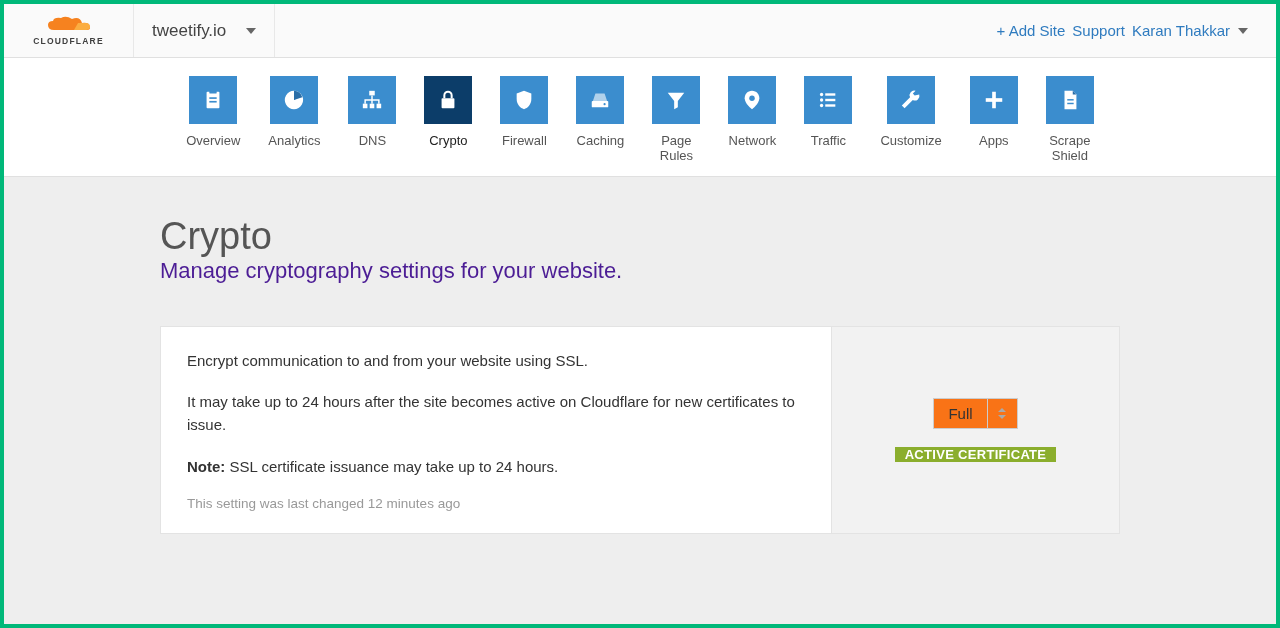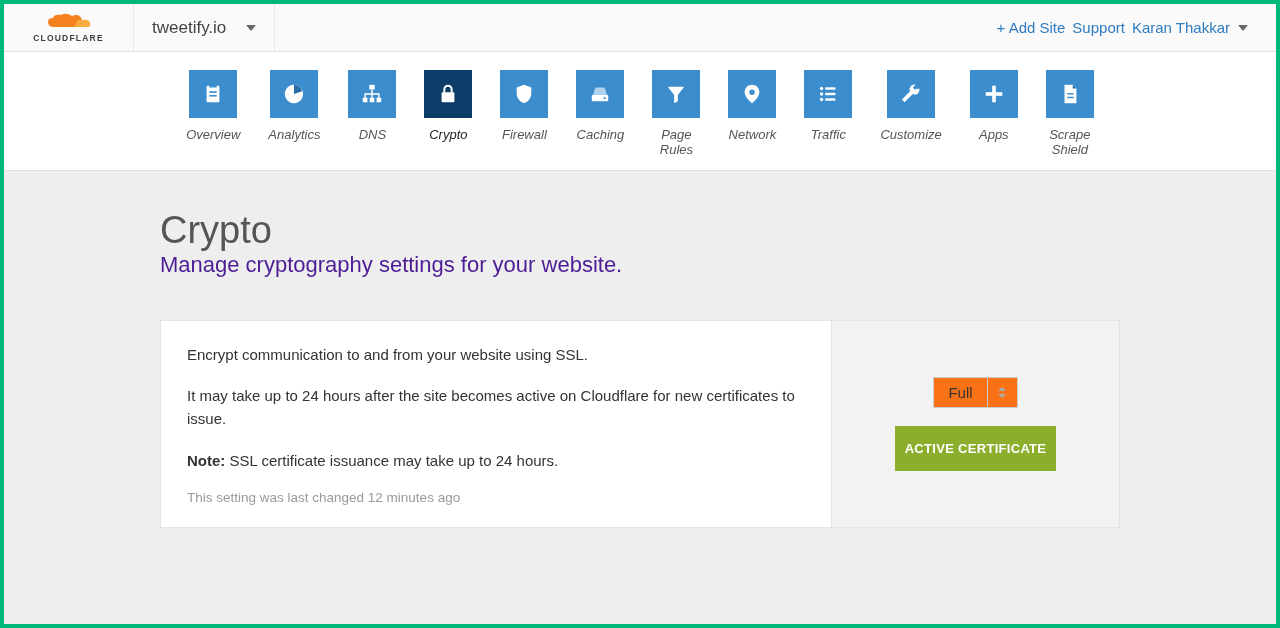--- a/index.html
+++ b/index.html
@@ -5,21 +5,21 @@
 * { margin: 0; padding: 0; box-sizing: border-box; }
 body {
   font-family: -apple-system, BlinkMacSystemFont, "Segoe UI", Helvetica, Arial, sans-serif;
   background: #fff;
   width: 1280px;
   height: 628px;
   overflow: hidden;
   border: 4px solid #00b879;
 }
 .header {
-  height: 48px;
+  height: 54px;
   background: #fafafa;
   border-bottom: 1px solid #e0e0e0;
   display: flex;
   align-items: center;
   padding: 0 10px 0 0;
 }
 .logo-box {
   width: 130px;
   height: 100%;
   display: flex;
@@ -81,21 +81,20 @@
   gap: 28px;
   padding: 18px 0 12px;
 }
 .nav-item {
   display: flex;
   flex-direction: column;
   align-items: center;
   gap: 10px;
   cursor: pointer;
   min-width: 48px;
-  font-style: italic;
 }
 .nav-icon {
   width: 48px;
   height: 48px;
   background: #3b8dce;
   display: flex;
   align-items: center;
   justify-content: center;
   color: #fff;
 }
@@ -196,21 +195,21 @@
   border-left: 4px solid transparent;
   border-right: 4px solid transparent;
   border-top: 4px solid #aaa;
 }
 .badge {
   background: #8bae2d;
   color: #fff;
   font-size: 13px;
   font-weight: 600;
   letter-spacing: 0.3px;
-  padding: 15px 10px;
+  padding: 0 10px;
 }
 .card-footer {
   border-top: 1px solid #eee;
   display: flex;
   justify-content: flex-end;
   gap: 24px;
   padding: 12px 22px;
 }
 .footer-link {
   color: #2f7bbf;

